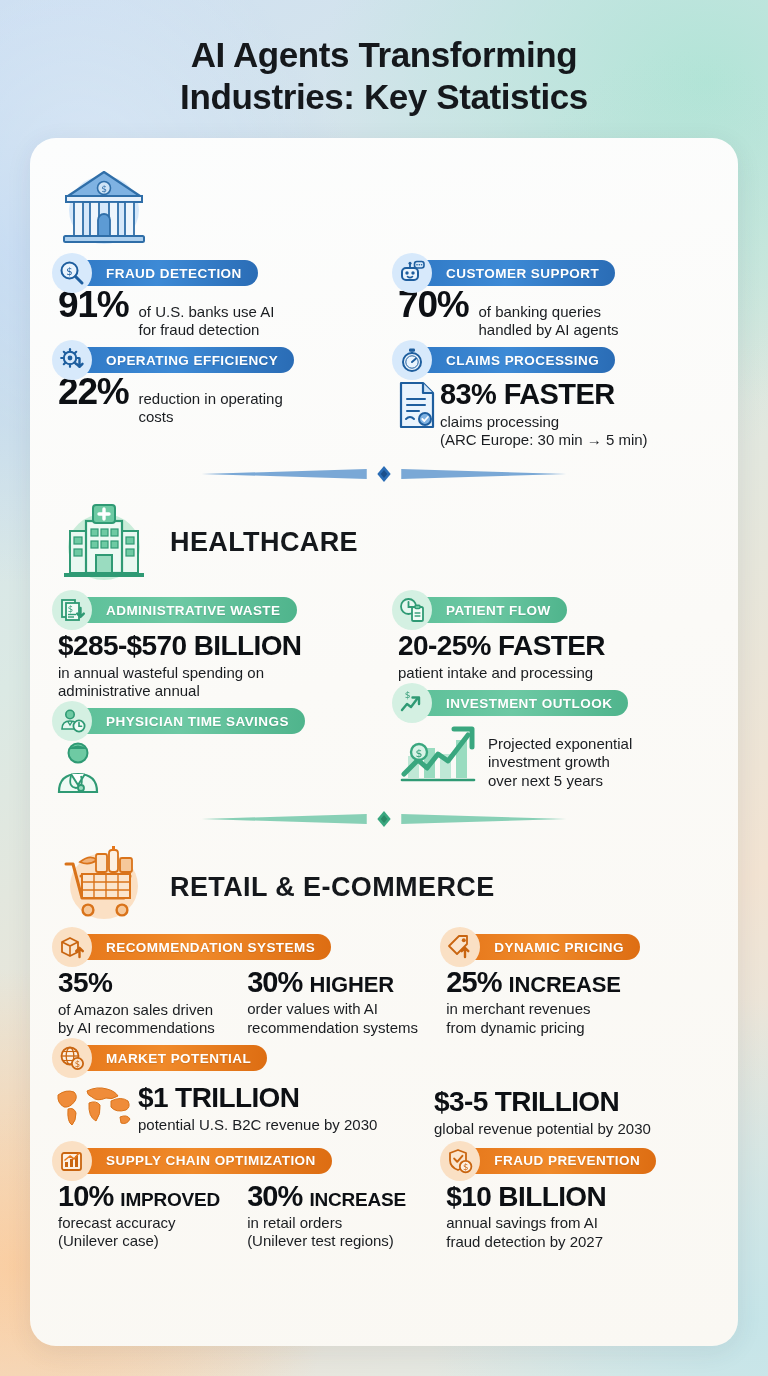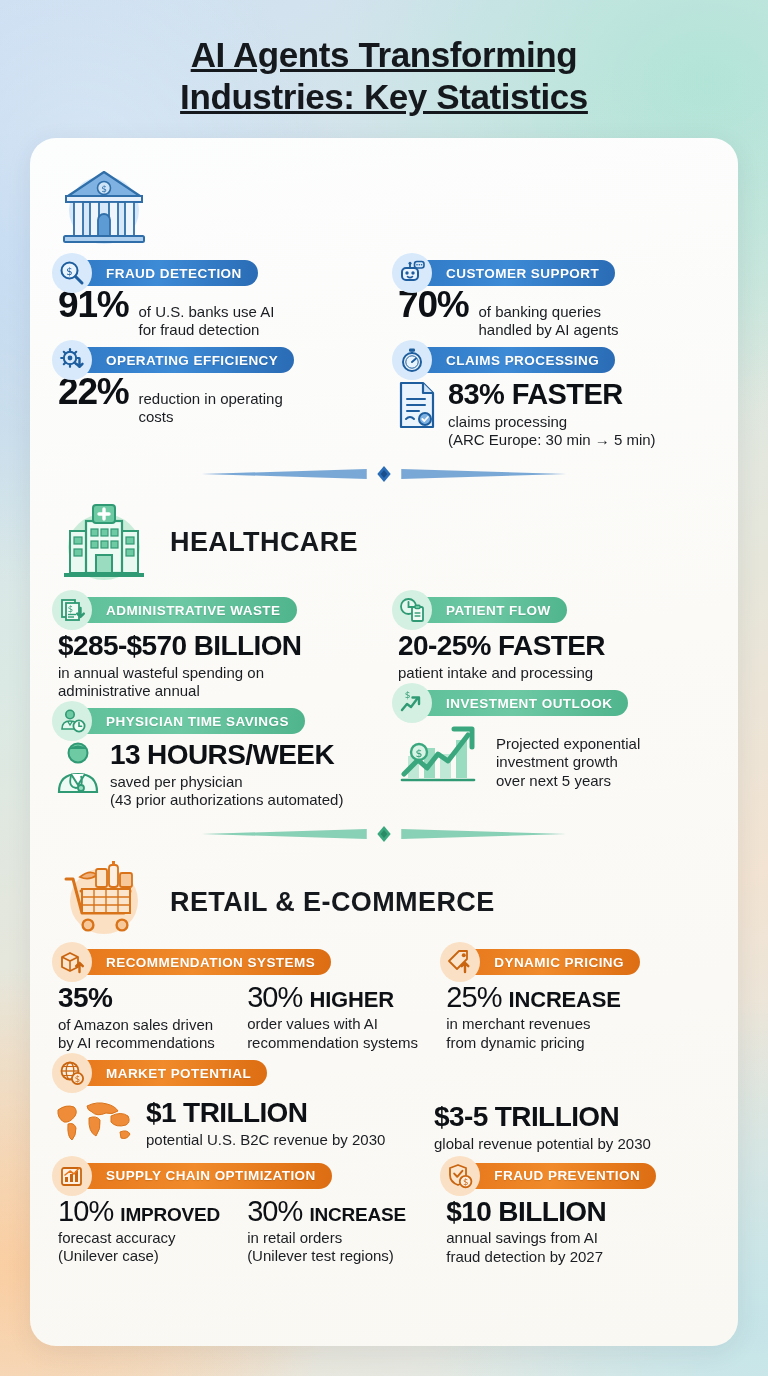--- a/index.html
+++ b/index.html
@@ -44,21 +44,21 @@
   .title {
     position: relative;
     text-align: center;
     padding: 34px 60px 0 60px;
     font-size: 35px;
     line-height: 1.20;
     font-weight: bold;
     letter-spacing: -0.4px;
     color: #15181c;
   }
-  .title-line { display: block; text-decoration: underline; }
+  .title-line { display: block; }
 
   
   .card {
     position: relative;
     margin: 20px 30px 0 30px;
     background: linear-gradient(170deg, #fcfdfd 0%, #fbfaf7 45%, #faf8f3 100%);
     border-radius: 26px;
     box-shadow: 0 6px 26px rgba(40,60,80,0.09);
     padding: 18px 22px 16px 22px;
     height: 1208px;
@@ -171,31 +171,30 @@
   }
 
   
   .stat-inline {
     display: flex;
     align-items: baseline;
     gap: 7px;
     white-space: nowrap;
   }
   .inline-num {
-    font-size: 29px; font-weight: normal; letter-spacing: -0.9px; color: #0d1014; line-height: 1;
+    font-size: 29px; font-weight: bold; letter-spacing: -0.9px; color: #0d1014; line-height: 1;
   }
   .inline-word {
     font-size: 22px; font-weight: bold; letter-spacing: -0.2px; color: #0d1014; line-height: 1;
   }
 
   
   .stat-iconrow {
     display: flex;
     align-items: flex-start;
-    gap: 8px;
     margin-top: 6px;
     padding-left: 2px;
   }
   .side-icon { flex: 0 0 auto; }
   .side-icon svg { display: block; }
 
   
   .mini-cols { display: flex; gap: 12px; }
   .mini-col { flex: 1 1 0; min-width: 0; }
 
@@ -462,27 +461,20 @@
           <span class="side-icon">
             <svg width="48" height="54" viewBox="0 0 48 54">
               <circle cx="24" cy="13" r="9.5" fill="#6ecaa3" stroke="#2f9a74" stroke-width="2"></circle>
               <path d="M14.5 9 q9.5 -7 19 0" fill="#2f9a74"></path>
               <path d="M5 52 q0 -18 19 -18 q19 0 19 18 z" fill="#eefaf4" stroke="#2f9a74" stroke-width="2.2"></path>
               <path d="M17 34 l7 11 7 -11" fill="#ffffff" stroke="#2f9a74" stroke-width="2"></path>
               <path d="M17 36 q-3 11 5 12 q8 -1 5 -12" fill="none" stroke="#2f9a74" stroke-width="1.8"></path>
               <circle cx="27" cy="48" r="3" fill="#9adcc0" stroke="#2f9a74" stroke-width="1.8"></circle>
             </svg>
           </span>
-          <span>
-            <span class="stat-head">13 HOURS/WEEK</span>
-            <span class="stat-sub" style="display:block">
-              <span>saved per physician</span><br>
-              <span>(43 prior authorizations automated)</span>
-            </span>
-          </span>
         </div>
       </div>
 
     </div>
 
     <div class="col">
 
       <div class="block">
         <div class="badge b-green">
           <span class="badge-icon">

